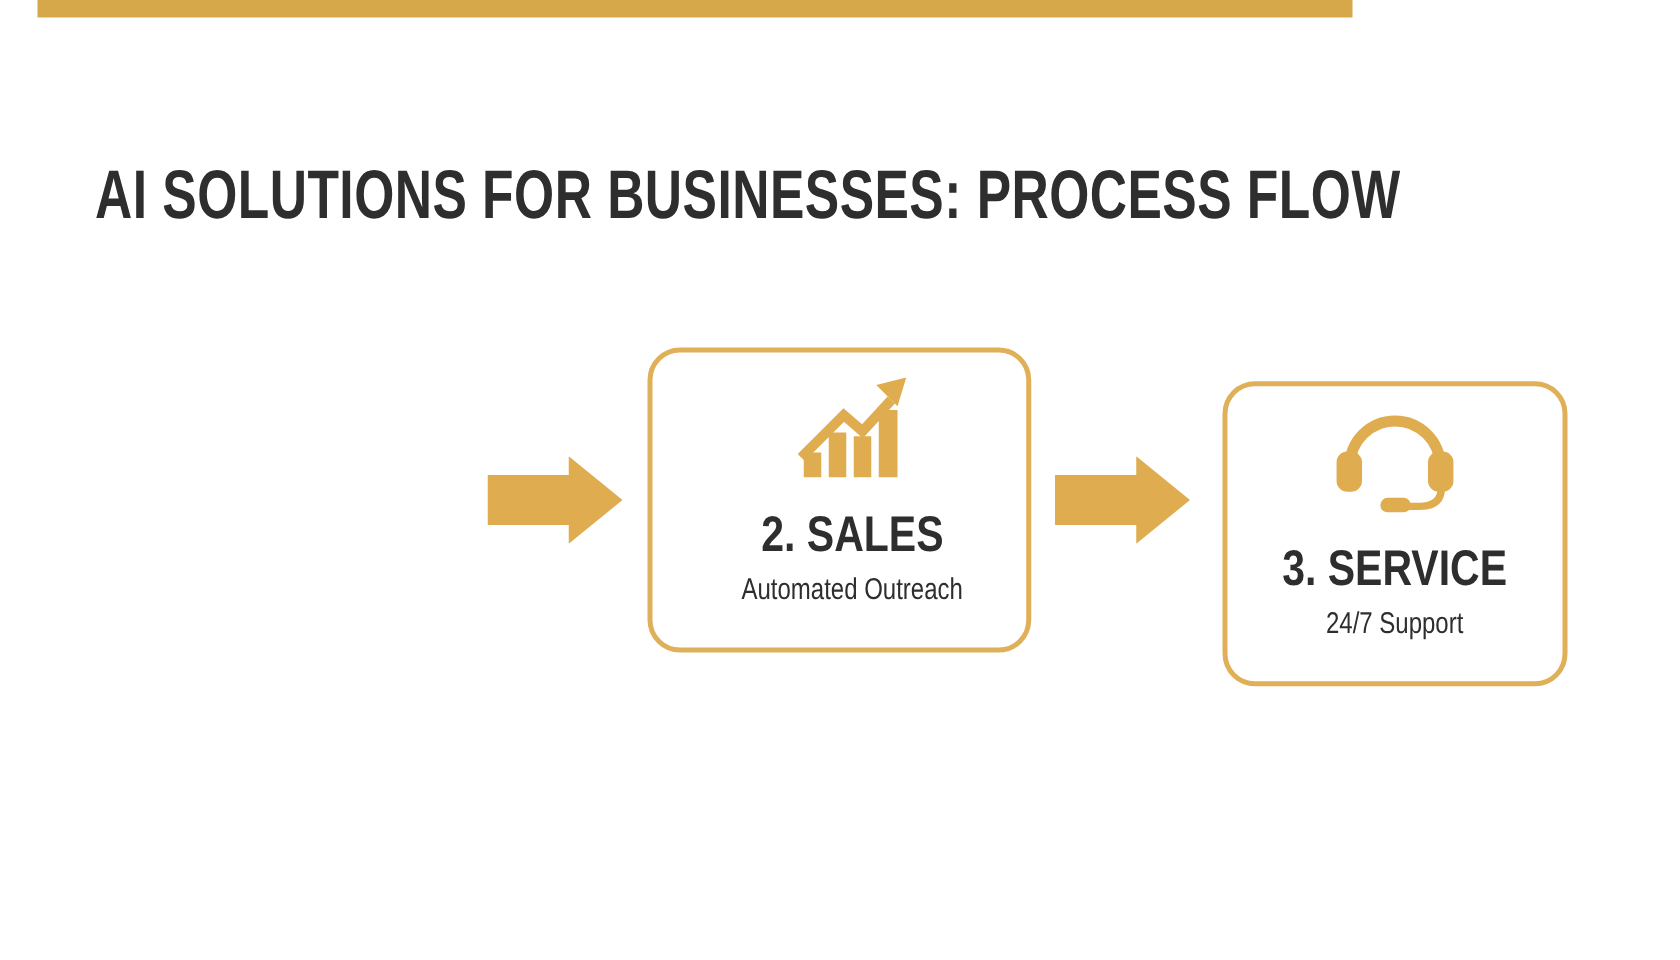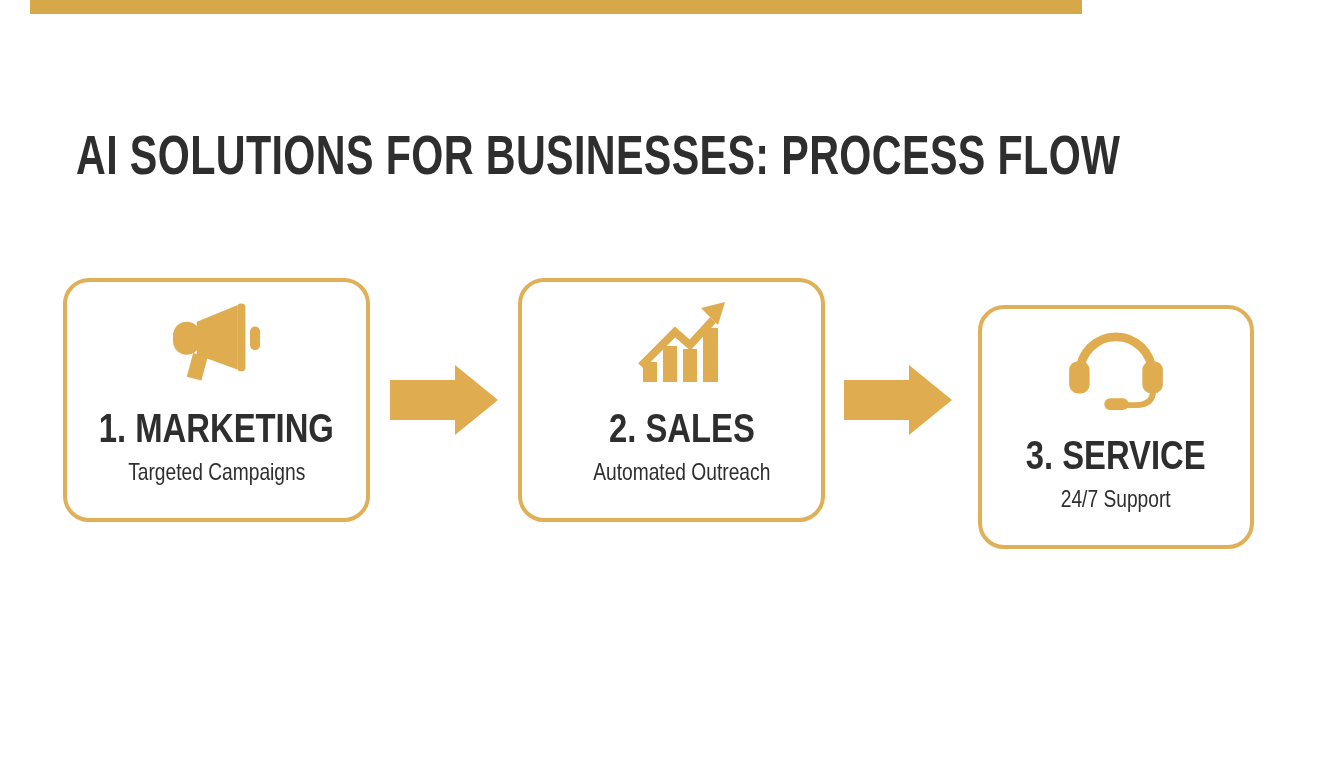--- a/index.html
+++ b/index.html
@@ -106,33 +106,20 @@
 </style>
 </head>
 <body>
 
 <div class="slide">
 
   <div class="top-accent-bar"></div>
 
   <h1 class="page-title"><span class="condense">AI SOLUTIONS FOR BUSINESSES: PROCESS FLOW</span></h1>
 
-  <div class="step-card card-1">
-    <div class="step-icon">
-      <svg width="88" height="78" viewBox="0 0 96 84" aria-hidden="true">
-        <rect x="0" y="20" width="30" height="36" rx="15" fill="currentColor"></rect>
-        <polygon points="26,20 70,2 70,72 26,56" fill="currentColor"></polygon>
-        <rect x="70" y="0" width="9" height="74" rx="4" fill="currentColor"></rect>
-        <rect x="84" y="25" width="11" height="26" rx="5.5" fill="currentColor"></rect>
-        <polygon points="22,54 38,58 31,84 15,80" fill="currentColor"></polygon>
-      </svg>
-    </div>
-    <div class="step-label">1. MARKETING</div>
-    <div class="step-sublabel">Targeted Campaigns</div>
-  </div>
 
   <div class="flow-arrow arrow-1">
     <svg width="108" height="70" viewBox="0 0 108 70" aria-hidden="true">
       <polygon points="0,15 65,15 65,0 108,35 65,70 65,55 0,55" fill="currentColor"></polygon>
     </svg>
   </div>
 
   <div class="step-card card-2">
     <div class="step-icon">
       <svg width="88" height="80" viewBox="0 0 86 80" aria-hidden="true">

